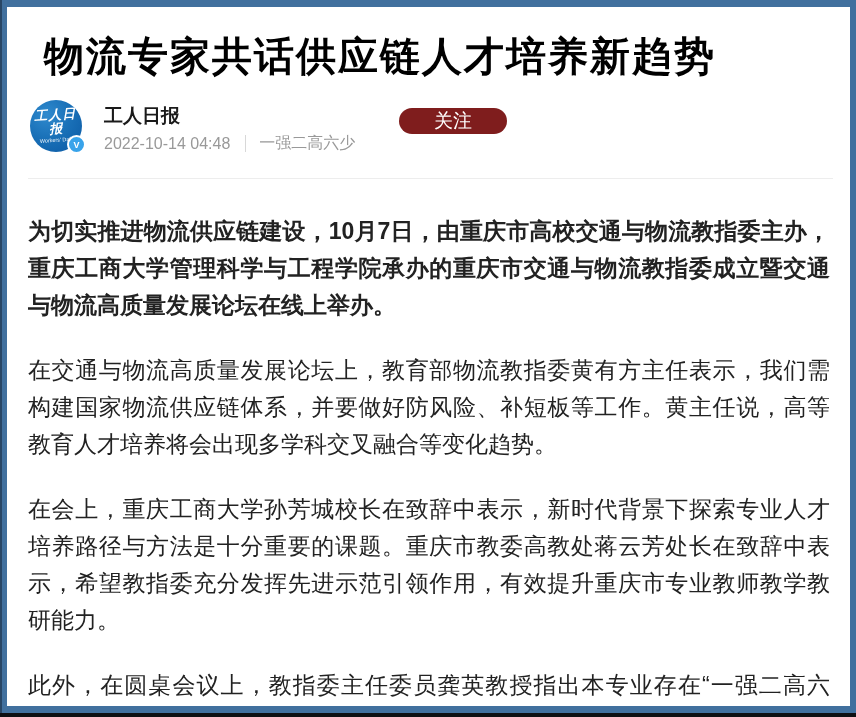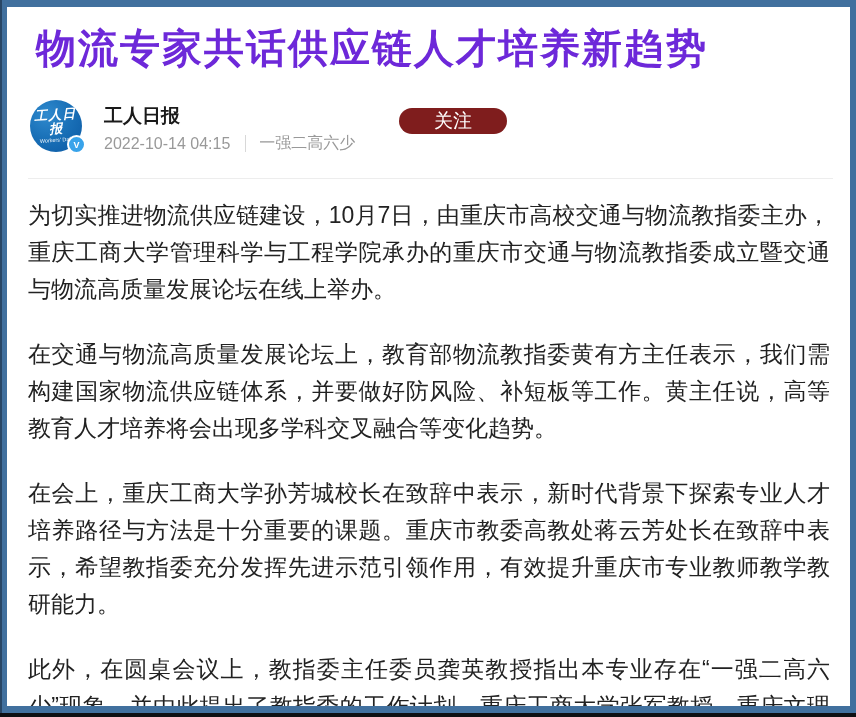--- a/index.html
+++ b/index.html
@@ -20,24 +20,24 @@
     position: absolute; left: 7px; top: 7px;
     width: 843px; height: 699px;
     background: #ffffff;
     overflow: hidden;
   }
 
   
   .article-title {
     position: absolute; left: 21px; top: 8px;
     width: 800px;
-    margin: 8px;
+    margin: 16px;
     font-size: 40px; font-weight: 700;
     letter-spacing: 2px;
-    color: #6d28d9;
+    color: #000000;
     line-height: 1.25;
     white-space: nowrap;
   }
 
   
   .pub-header { position: absolute; left: 0; top: 0; width: 843px; height: 170px; }
   .avatar {
     position: absolute; left: 23px; top: 93px;
     width: 52px; height: 52px; border-radius: 50%;
     background: radial-gradient(circle at 32% 28%, #2f8ace 0%, #1a71b8 45%, #0a58a3 100%);
@@ -89,21 +89,21 @@
     width: 805px; height: 1px; background: #ededed;
   }
   .article-body {
     position: absolute; left: 21px; top: 172px;
     width: 802px;
     font-size: 23px; line-height: 37px;
     color: #222222;
     text-align: justify;
   }
   .article-body p { margin: 28px 0 0 0; }
-  .article-body p:first-child { margin-top: 18px; }
+  .article-body p:first-child { margin-top: 34px; font-weight: bold; }
 </style>
 </head>
 <body>
 
 <div class="blue-frame"></div>
 
 <div class="page">
 
   <h1 class="article-title">物流专家共话供应链人才培养新趋势</h1>
 
@@ -113,21 +113,21 @@
       <div class="avatar-inner">
         <span class="avatar-cn">工人日报</span>
         <span class="avatar-en">Workers' Daily</span>
       </div>
       <div class="verified-badge">V</div>
     </div>
 
     <div class="pub-name">工人日报</div>
 
     <div class="pub-meta">
-      <span>2022-10-14 04:15</span>
+      <span>2022-10-14 04:48</span>
       <span class="meta-sep"></span>
       <span>一强二高六少</span>
     </div>
 
     <button class="follow-btn">关注</button>
   </div>
 
   <div class="header-divider"></div>
 
   <div class="article-body">

